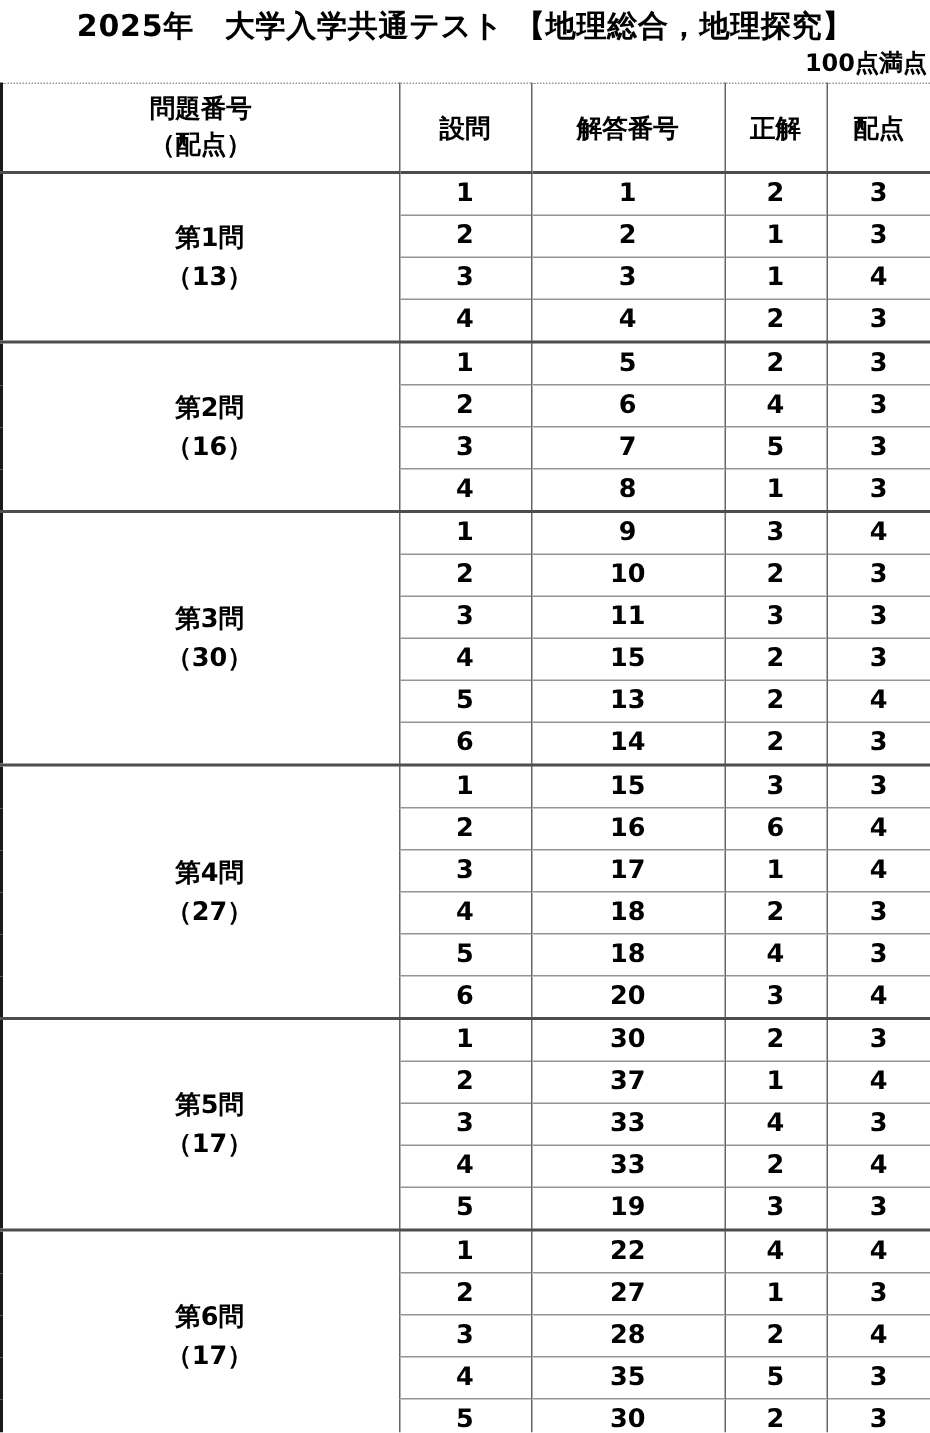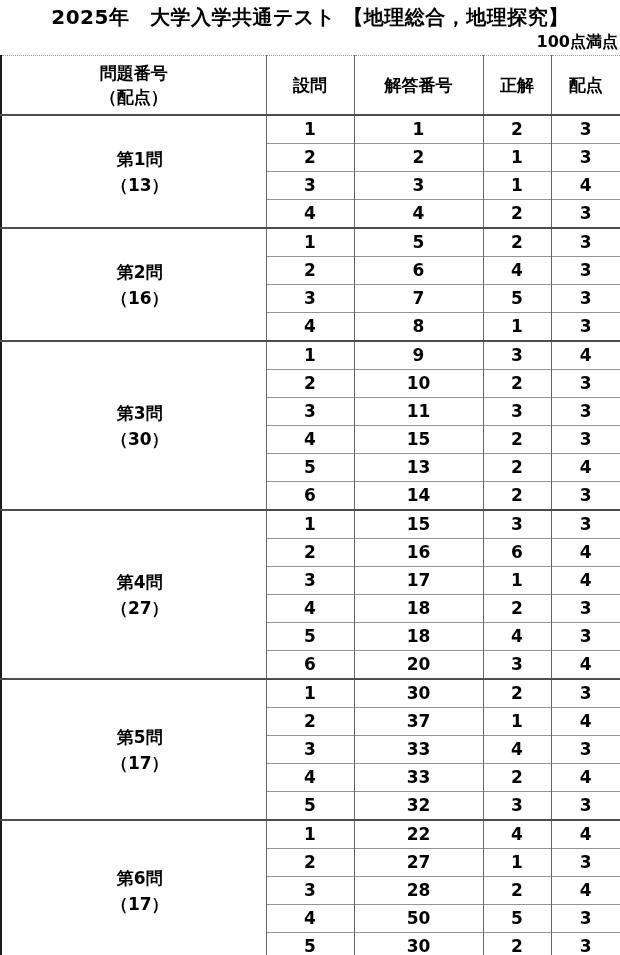--- a/index.html
+++ b/index.html
@@ -279,21 +279,21 @@
           <td>3</td>
         </tr>
         <tr>
           <td>4</td>
           <td>33</td>
           <td>2</td>
           <td>4</td>
         </tr>
         <tr>
           <td>5</td>
-          <td>32</td>
+          <td>19</td>
           <td>3</td>
           <td>3</td>
         </tr>
         <tr class="section-start">
           <td rowspan="5" class="section-cell">
             <div>第6問</div>
             <div>（17）</div>
           </td>
           <td>1</td>
           <td>22</td>
@@ -307,21 +307,21 @@
           <td>3</td>
         </tr>
         <tr>
           <td>3</td>
           <td>28</td>
           <td>2</td>
           <td>4</td>
         </tr>
         <tr>
           <td>4</td>
-          <td>50</td>
+          <td>35</td>
           <td>5</td>
           <td>3</td>
         </tr>
         <tr>
           <td>5</td>
           <td>30</td>
           <td>2</td>
           <td>3</td>
         </tr>
       </tbody>

